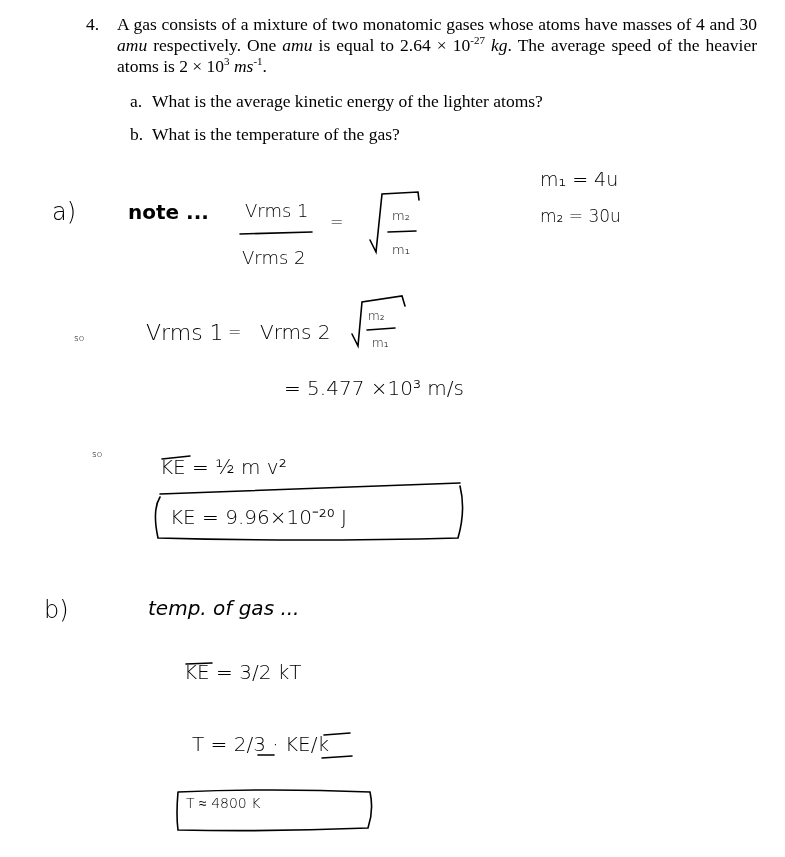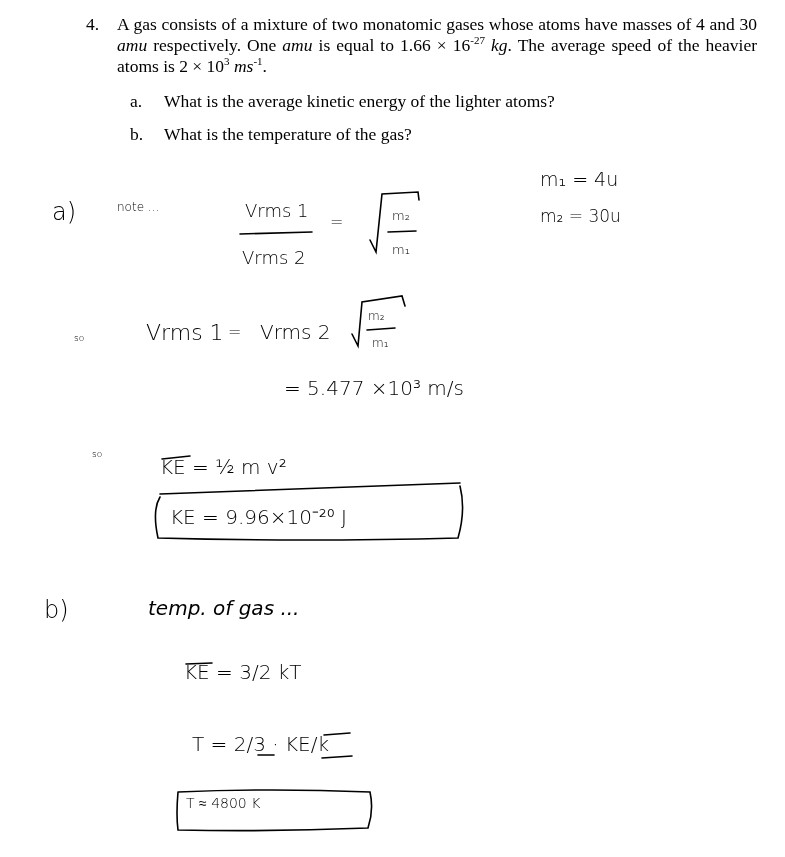--- a/index.html
+++ b/index.html
@@ -2,48 +2,48 @@
 <html><head>
 <meta charset="utf-8">
 <style>
   html, body { margin:0; padding:0; background:#ffffff; }
   body { width:785px; height:857px; position:relative; overflow:hidden; color:#000; }
   .problem { position:absolute; left:86px; top:14px; width:680px; font-family:"Liberation Serif", serif; font-size:17.5px; line-height:21px; }
   .pnum { position:absolute; left:0; top:0; }
   .ptext { position:absolute; left:31px; top:0; width:640px; text-align:justify; }
   .sub { position:absolute; font-family:"Liberation Serif", serif; font-size:17.5px; }
   .sub .lbl { position:absolute; left:0; }
-  .sub .txt { position:absolute; left:34px; white-space:nowrap;text-align:right; }
+  .sub .txt { position:absolute; left:22px; white-space:nowrap;text-align:right; }
   i { }
   sup { font-size:11px; vertical-align: 7px; line-height:0; }
   .hw { position:absolute; font-family:"DejaVu Sans", sans-serif; font-weight:300; color:#000; white-space:nowrap; }
   svg.ink { position:absolute; left:0; top:0; overflow:visible; }
 </style>
 </head>
 <body>
 
 <div class="problem">
   <span class="pnum">4.</span>
-  <div class="ptext"><span>A gas consists of a mixture of two monatomic gases whose atoms have masses of 4 and 30 </span><i>amu</i><span> respectively.  One </span><i>amu</i><span> is equal to 1.66 × 16</span><sup>-27</sup> <i>kg</i><span>.  The average speed of the heavier atoms is 2 × 10</span><sup>3</sup> <i>ms</i><sup>-1</sup><span>.</span></div>
+  <div class="ptext"><span>A gas consists of a mixture of two monatomic gases whose atoms have masses of 4 and 30 </span><i>amu</i><span> respectively.  One </span><i>amu</i><span> is equal to 2.64 × 10</span><sup>-27</sup> <i>kg</i><span>.  The average speed of the heavier atoms is 2 × 10</span><sup>3</sup> <i>ms</i><sup>-1</sup><span>.</span></div>
 </div>
 
 <div class="sub" style="left:130px; top:91px;">
   <span class="lbl">a.</span>
   <span class="txt">What is the average kinetic energy of the lighter atoms?</span>
 </div>
 <div class="sub" style="left:130px; top:124px;">
   <span class="lbl">b.</span>
   <span class="txt">What is the temperature of the gas?</span>
 </div>
 
 <div class="hw" style="left:540px; top:168px; font-size:19px;">m₁ = 4u</div>
 <div class="hw" style="left:540px; top:206px; font-size:17px;">m₂ = 30u</div>
 
 <div class="hw" style="left:52px; top:198px; font-size:24px;">a)</div>
-<div class="hw" style="left:117px; top:200px; font-size:12px;">note ...</div>
+<div class="hw" style="left:128px; top:200px; font-size:20px;font-weight:bold;">note ...</div>
 <div class="hw" style="left:245px; top:200px; font-size:18px;">Vrms 1</div>
 <div class="hw" style="left:242px; top:247px; font-size:18px;">Vrms 2</div>
 <div class="hw" style="left:330px; top:212px; font-size:16px;">=</div>
 <div class="hw" style="left:392px; top:208px; font-size:13px;">m₂</div>
 <div class="hw" style="left:392px; top:242px; font-size:13px;">m₁</div>
 
 <div class="hw" style="left:74px; top:333px; font-size:9px;">so</div>
 <div class="hw" style="left:146px; top:320px; font-size:22px;">Vrms 1</div>
 <div class="hw" style="left:228px; top:322px; font-size:16px;">=</div>
 <div class="hw" style="left:260px; top:320px; font-size:20px;">Vrms 2</div>

